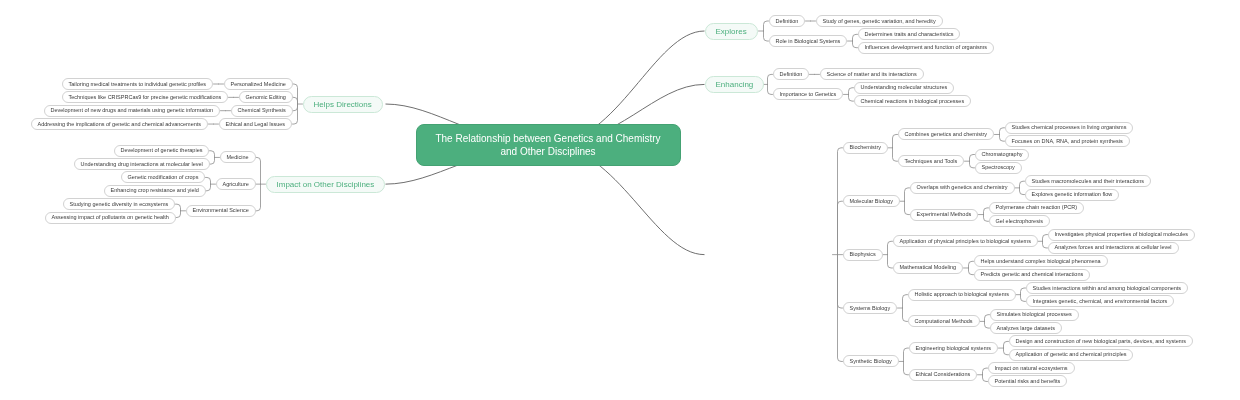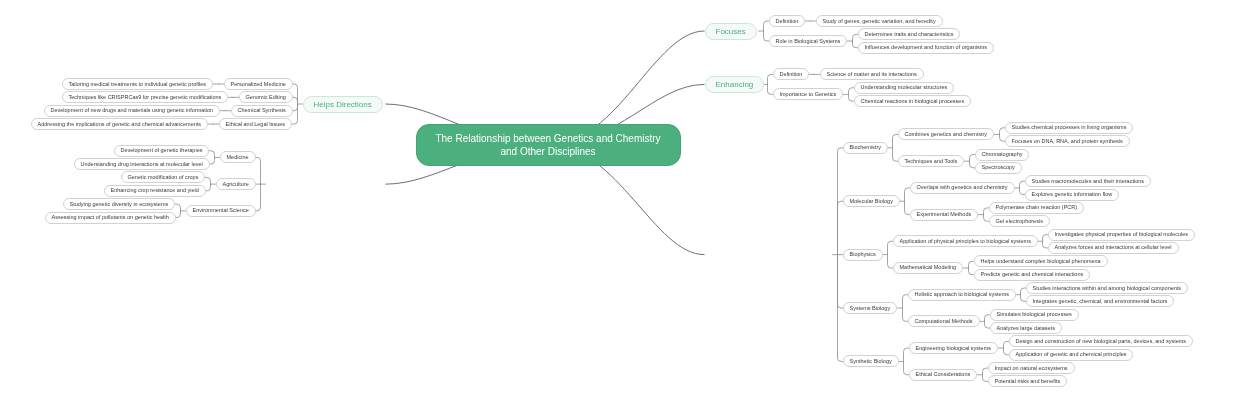--- a/index.html
+++ b/index.html
@@ -19,21 +19,21 @@
     border:1px solid #d2d2d2;border-radius:6px;
     background:#ffffff;color:#3a3a3a;
   }
   .branch{
     font-size:8px;line-height:9px;padding:3px 10px;
     border:1px solid #cbe8d7;border-radius:8.5px;
     background:#f4faf7;color:#4caf7e;
   }
   .root{
     position:absolute;z-index:2;width:265px;box-sizing:border-box;
-    background:#4caf7e;border:1px solid #44a273;border-radius:13px;
+    background:#4caf7e;border:1px solid #44a273;border-radius:8px;
     color:#ffffff;font-size:10px;line-height:13px;text-align:center;
     padding:7px 10px;white-space:normal;cursor:pointer;
   }
 </style>
 </head>
 <body>
 
 <div id="stage">
   <svg id="connector-layer" width="1240" height="400" viewBox="0 0 1240 400">
       <path class="rlink" d="M 548 145 C 618 145 654.5 31.012500000000003 704.5 31.012500000000003"></path>
@@ -67,21 +67,21 @@
       <path class="slink" d="M 238.5 97.35 L 233.5 97.35 M 233.5 97.35 L 228.5 97.35"></path>
       <path class="slink" d="M 230.5 110.7 L 225.5 110.7 M 225.5 110.7 L 220.5 110.7"></path>
       <path class="slink" d="M 218.5 124.05 L 213.5 124.05 M 213.5 124.05 L 208.5 124.05"></path>
       <path class="rlink" d="M 548 145 C 478 145 435.5 184.125 385.5 184.125"></path>
       <path class="slink" d="M 265.5 184.125 L 260.5 184.125 M 260.5 184.125 L 260.5 160.925 Q 260.5 157.425 257 157.425 L 255.5 157.425 M 260.5 184.125 L 255.5 184.125 M 260.5 184.125 L 260.5 207.325 Q 260.5 210.825 257 210.825 L 255.5 210.825"></path>
       <path class="slink" d="M 219.5 157.425 L 214.5 157.425 M 214.5 157.425 L 214.5 154.25 Q 214.5 150.75 211 150.75 L 209.5 150.75 M 214.5 157.425 L 214.5 160.6 Q 214.5 164.1 211 164.1 L 209.5 164.1"></path>
       <path class="slink" d="M 215.5 184.125 L 210.5 184.125 M 210.5 184.125 L 210.5 180.95 Q 210.5 177.45 207 177.45 L 205.5 177.45 M 210.5 184.125 L 210.5 187.3 Q 210.5 190.8 207 190.8 L 205.5 190.8"></path>
       <path class="slink" d="M 185.5 210.825 L 180.5 210.825 M 180.5 210.825 L 180.5 207.64999999999998 Q 180.5 204.14999999999998 177 204.14999999999998 L 175.5 204.14999999999998 M 180.5 210.825 L 180.5 214 Q 180.5 217.5 177 217.5 L 175.5 217.5"></path>
     </svg>
   <div id="root-node" class="root" style="left: 415.5px; top: 124px;">The Relationship between Genetics and Chemistry and Other Disciplines</div>
-<div class="node branch" style="left: 704.5px; top: 22.5125px;">Focuses</div>
+<div class="node branch" style="left: 704.5px; top: 22.5125px;">Explores</div>
     <div class="node sub" style="left: 768.5px; top: 15px;">Definition</div>
     <div class="node sub" style="left: 815.5px; top: 15px;">Study of genes, genetic variation, and heredity</div>
     <div class="node sub" style="left: 768.5px; top: 35.025px;">Role in Biological Systems</div>
     <div class="node sub" style="left: 857.5px; top: 28.35px;">Determines traits and characteristics</div>
     <div class="node sub" style="left: 857.5px; top: 41.7px;">Influences development and function of organisms</div>
     <div class="node branch" style="left: 704.5px; top: 75.9125px;">Enhancing</div>
     <div class="node sub" style="left: 772.5px; top: 68.4px;">Definition</div>
     <div class="node sub" style="left: 819.5px; top: 68.4px;">Science of matter and its interactions</div>
     <div class="node sub" style="left: 772.5px; top: 88.425px;">Importance to Genetics</div>
     <div class="node sub" style="left: 853.5px; top: 81.75px;">Understanding molecular structures</div>
@@ -123,20 +123,21 @@
     <div class="node sub" style="left: 987.5px; top: 375.45px;">Potential risks and benefits</div>
     <div class="node branch" style="left: 302.5px; top: 95.525px;">Helps Directions</div>
     <div class="node sub" style="left: 223.5px; top: 78px;">Personalized Medicine</div>
     <div class="node sub" style="left: 61.5px; top: 78px;">Tailoring medical treatments to individual genetic profiles</div>
     <div class="node sub" style="left: 238.5px; top: 91.35px;">Genomic Editing</div>
     <div class="node sub" style="left: 61.5px; top: 91.35px;">Techniques like CRISPRCas9 for precise genetic modifications</div>
     <div class="node sub" style="left: 230.5px; top: 104.7px;">Chemical Synthesis</div>
     <div class="node sub" style="left: 43.5px; top: 104.7px;">Development of new drugs and materials using genetic information</div>
     <div class="node sub" style="left: 218.5px; top: 118.05px;">Ethical and Legal Issues</div>
     <div class="node sub" style="left: 30.5px; top: 118.05px;">Addressing the implications of genetic and chemical advancements</div>
+    <div class="node branch" style="left: 265.5px; top: 175.625px;">Impact on Other Disciplines</div>
     <div class="node sub" style="left: 219.5px; top: 151.425px;">Medicine</div>
     <div class="node sub" style="left: 113.5px; top: 144.75px;">Development of genetic therapies</div>
     <div class="node sub" style="left: 73.5px; top: 158.1px;">Understanding drug interactions at molecular level</div>
     <div class="node sub" style="left: 215.5px; top: 178.125px;">Agriculture</div>
     <div class="node sub" style="left: 120.5px; top: 171.45px;">Genetic modification of crops</div>
     <div class="node sub" style="left: 103.5px; top: 184.8px;">Enhancing crop resistance and yield</div>
     <div class="node sub" style="left: 185.5px; top: 204.825px;">Environmental Science</div>
     <div class="node sub" style="left: 62.5px; top: 198.15px;">Studying genetic diversity in ecosystems</div>
     <div class="node sub" style="left: 44.5px; top: 211.5px;">Assessing impact of pollutants on genetic health</div>
   </div>

